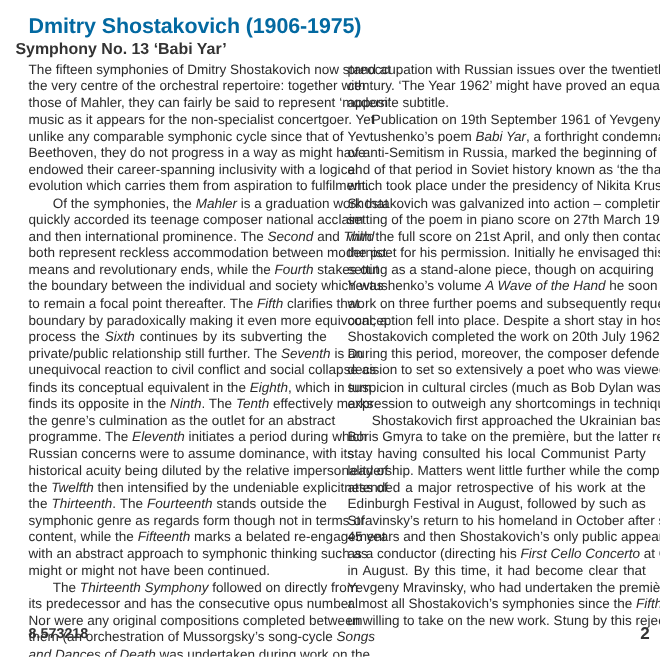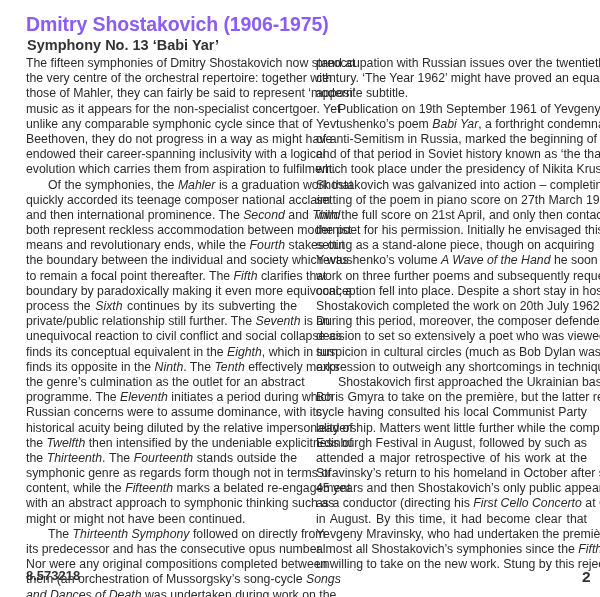--- a/index.html
+++ b/index.html
@@ -1,19 +1,19 @@
 <!DOCTYPE html>
 <html><head>
 <meta charset="utf-8">
 <style>
   html, body { margin:0; padding:0; background:#ffffff; }
   body { width:600px; height:597px; position:relative; overflow:hidden;
          font-family:"Liberation Sans", sans-serif; color:#2b2b2b; }
-  .title { position:absolute; left:26px; top:13px; font-size:19.5px; font-weight:bold; color:#8b5cf6; letter-spacing:-0.1px; white-space:nowrap; }
-  .subtitle { position:absolute; left:27px; top:37px; font-size:14.5px; font-weight:bold; color:#333; white-space:nowrap; }
+  .title { position:absolute; left:26px; top:13px; font-size:19.5px; font-weight:bold; color:#0369a1; letter-spacing:-0.1px; white-space:nowrap; }
+  .subtitle { position:absolute; left:14px; top:37px; font-size:14.5px; font-weight:bold; color:#333; white-space:nowrap; }
   .col { position:absolute; top:56px; width:271px; }
   .col.left { left:26px; }
   .col.right { left:316px; width:271px; }
   .line { height:15.2px; line-height:15.2px; font-size:12.3px; white-space:nowrap; text-align:justify; text-align-last:justify; overflow:visible; }
   .line.last { text-align-last:left; }
   .line.indent { padding-left:22px; }
   .line i { }
   .catalog { position:absolute; left:26px; top:568px; font-size:13px; font-weight:bold; color:#333; }
   .pagenum { position:absolute; left:582px; top:568px; font-size:15.5px; font-weight:bold; color:#333; }
 </style>
@@ -78,24 +78,24 @@
     <div class="line">Yevtushenko’s volume <i>A Wave of the Hand</i> he soon set to</div>
     <div class="line">work on three further poems and subsequently requested</div>
     <div class="line">conception fell into place. Despite a short stay in hospital,</div>
     <div class="line">Shostakovich completed the work on 20th July 1962.</div>
     <div class="line">During this period, moreover, the composer defended his</div>
     <div class="line">decision to set so extensively a poet who was viewed with</div>
     <div class="line">suspicion in cultural circles (much as Bob Dylan was to be</div>
     <div class="line last">expression to outweigh any shortcomings in technique.</div>
     <div class="line indent">Shostakovich first approached the Ukrainian bass</div>
     <div class="line">Boris Gmyra to take on the première, but the latter refused</div>
-    <div class="line">cycle having consulted his local Communist Party</div>
+    <div class="line">stay having consulted his local Communist Party</div>
     <div class="line">leadership. Matters went little further while the composer</div>
+    <div class="line">attended a major retrospective of his work at the</div>
     <div class="line">Edinburgh Festival in August, followed by such as</div>
-    <div class="line">attended a major retrospective of his work at the</div>
     <div class="line">Stravinsky’s return to his homeland in October after some</div>
     <div class="line">45 years and then Shostakovich’s only public appearance</div>
     <div class="line">as a conductor (directing his <i>First Cello Concerto</i> at Gorky)</div>
     <div class="line">in August. By this time, it had become clear that</div>
     <div class="line">Yevgeny Mravinsky, who had undertaken the premières of</div>
     <div class="line">almost all Shostakovich’s symphonies since the <i>Fifth</i>, was</div>
     <div class="line">unwilling to take on the new work. Stung by this rejection</div>
   </div>
 
 <div class="catalog">8.573218</div>

